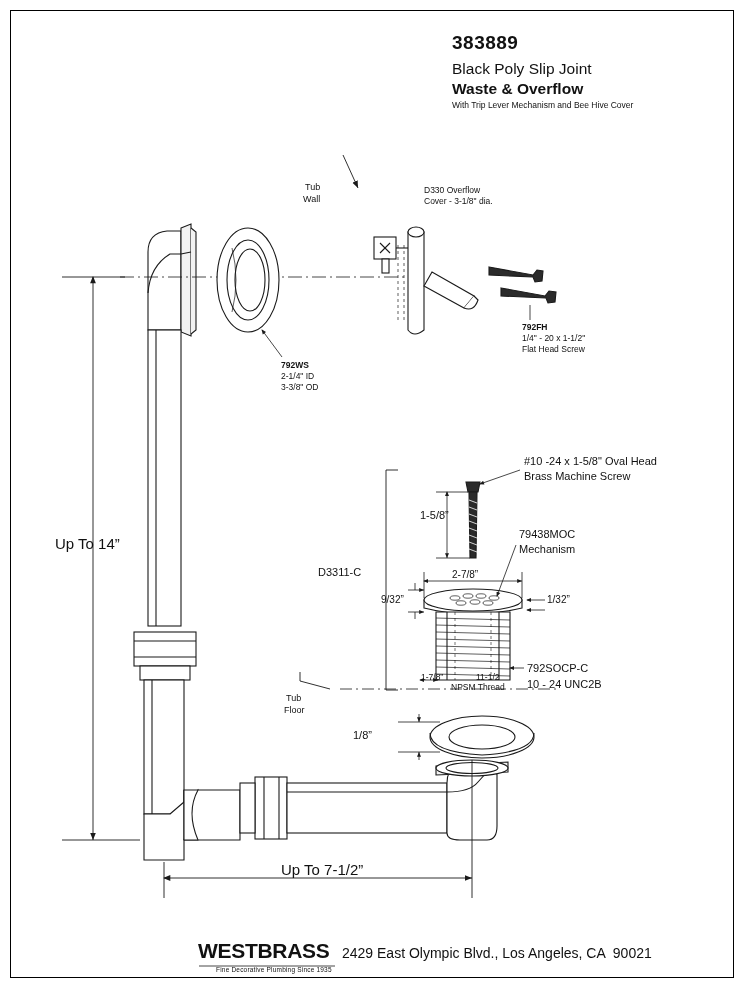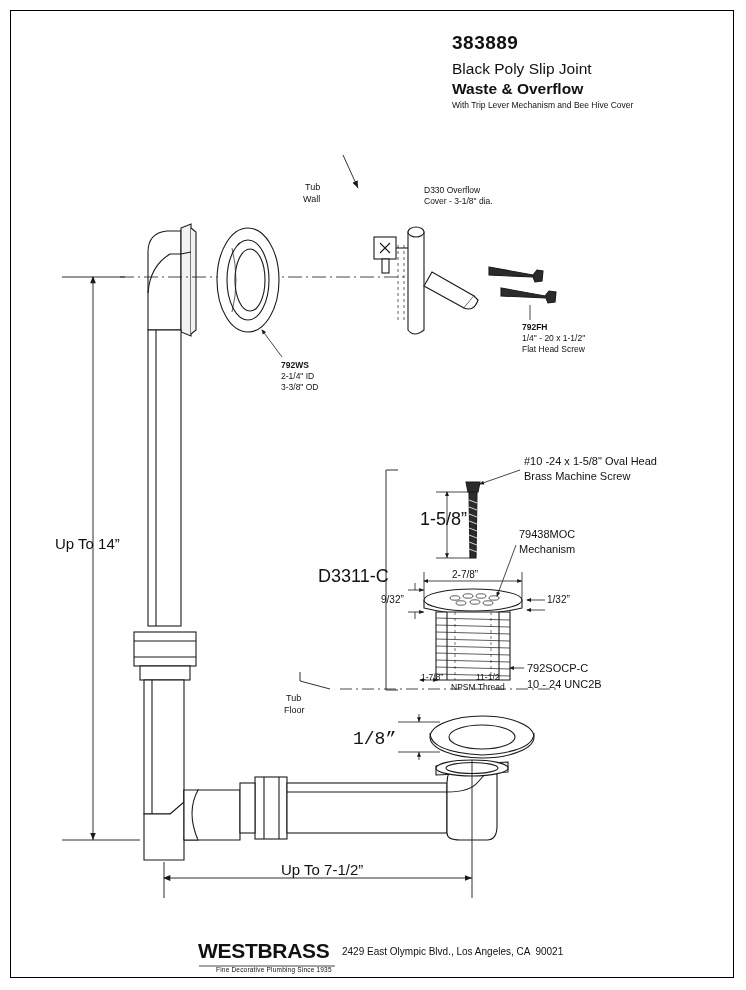--- a/index.html
+++ b/index.html
@@ -43,30 +43,30 @@
   .h-line2 { font-size: 15.5px; }
   .h-sub   { font-size: 8.5px; }
 
   
   .lbl { font-size: 8.5px; }
   .lbl-b { font-size: 8.5px; font-weight: bold; }
   .lbl-9 { font-size: 9px; margin-top: 44px; }
   .lbl-10 { font-size: 10px; }
   .lbl-11 { font-size: 11px; }
   .dim-big { font-size: 15px; }
-  .dim-mid { font-size: 18px; }
+  .dim-mid { font-size: 11px; }
 
   
   .brand {
     font-size: 21px;
     font-weight: bold;
     letter-spacing: -0.3px;
   }
   .brand-sub { font-size: 6.5px; letter-spacing: 0.2px; }
-  .foot-line { font-size: 10px; }
+  .foot-line { font-size: 14px; }
 
   svg { display: block; }
   .dwg { position: absolute; left: 0; top: 0; }
 </style>
 </head>
 <body>
 
 <div id="page">
 
   <div class="frame"></div>
@@ -327,21 +327,21 @@
   <div class="txt lbl-9" style="left:286px; top:649px;">Tub</div>
   <div class="txt lbl-9" style="left:284px; top:661px;">Floor</div>
 
   <div class="txt lbl" style="left:421px; top:673px;">1-7/8”</div>
   <div class="txt lbl" style="left:476px; top:673px;">11-1/2</div>
   <div class="txt lbl" style="left:451px; top:683px;">NPSM Thread</div>
 
   <div class="txt lbl-11" style="left:527px; top:662px;">792SOCP-C</div>
   <div class="txt lbl-11" style="left:527px; top:678px;">10 - 24 UNC2B</div>
 
-  <div class="txt dim-mid" style="left:353px; top:729px;font-family:Liberation Mono, monospace;">1/8”</div>
+  <div class="txt dim-mid" style="left:353px; top:729px;">1/8”</div>
 
   <div class="txt dim-big" style="left:55px; top:536px;">Up To 14”</div>
 
   <div class="txt dim-big" style="left:281px; top:862px;">Up To 7-1/2”</div>
 
   <svg class="dwg" width="746" height="990" viewBox="0 0 746 990" style="pointer-events:none">
     <line x1="199" y1="966" x2="335" y2="966" stroke="#1a1a1a" stroke-width="0.8"></line>
   </svg>
 
   <div class="txt brand" style="left:198px; top:939px;">WESTBRASS</div>

